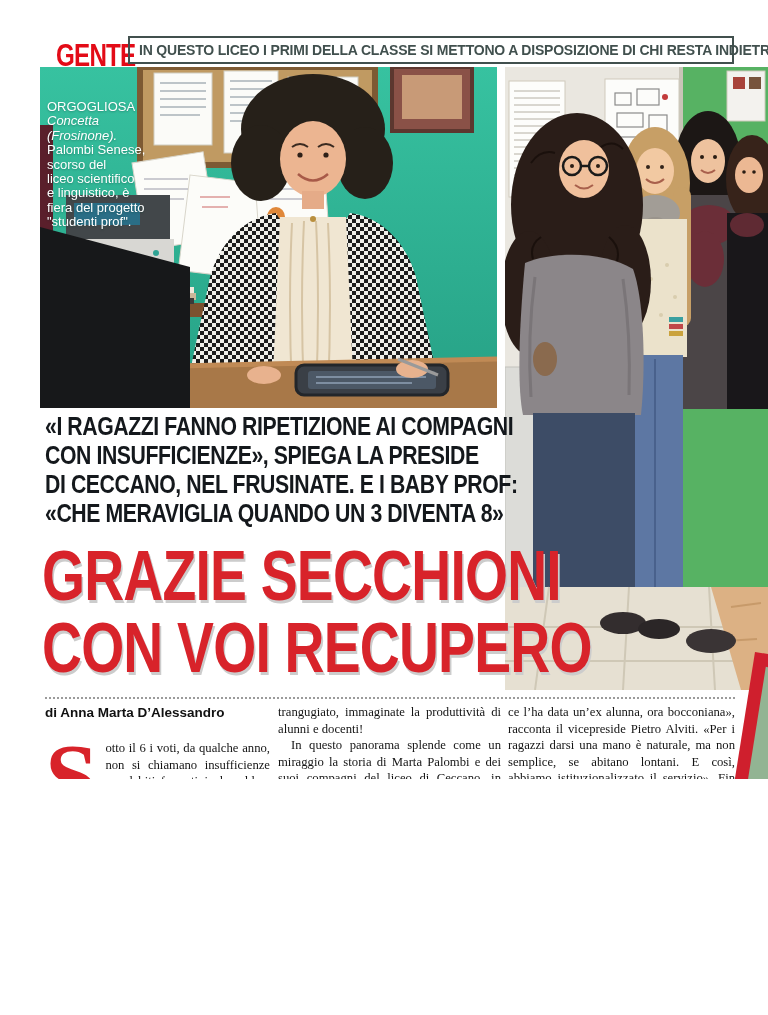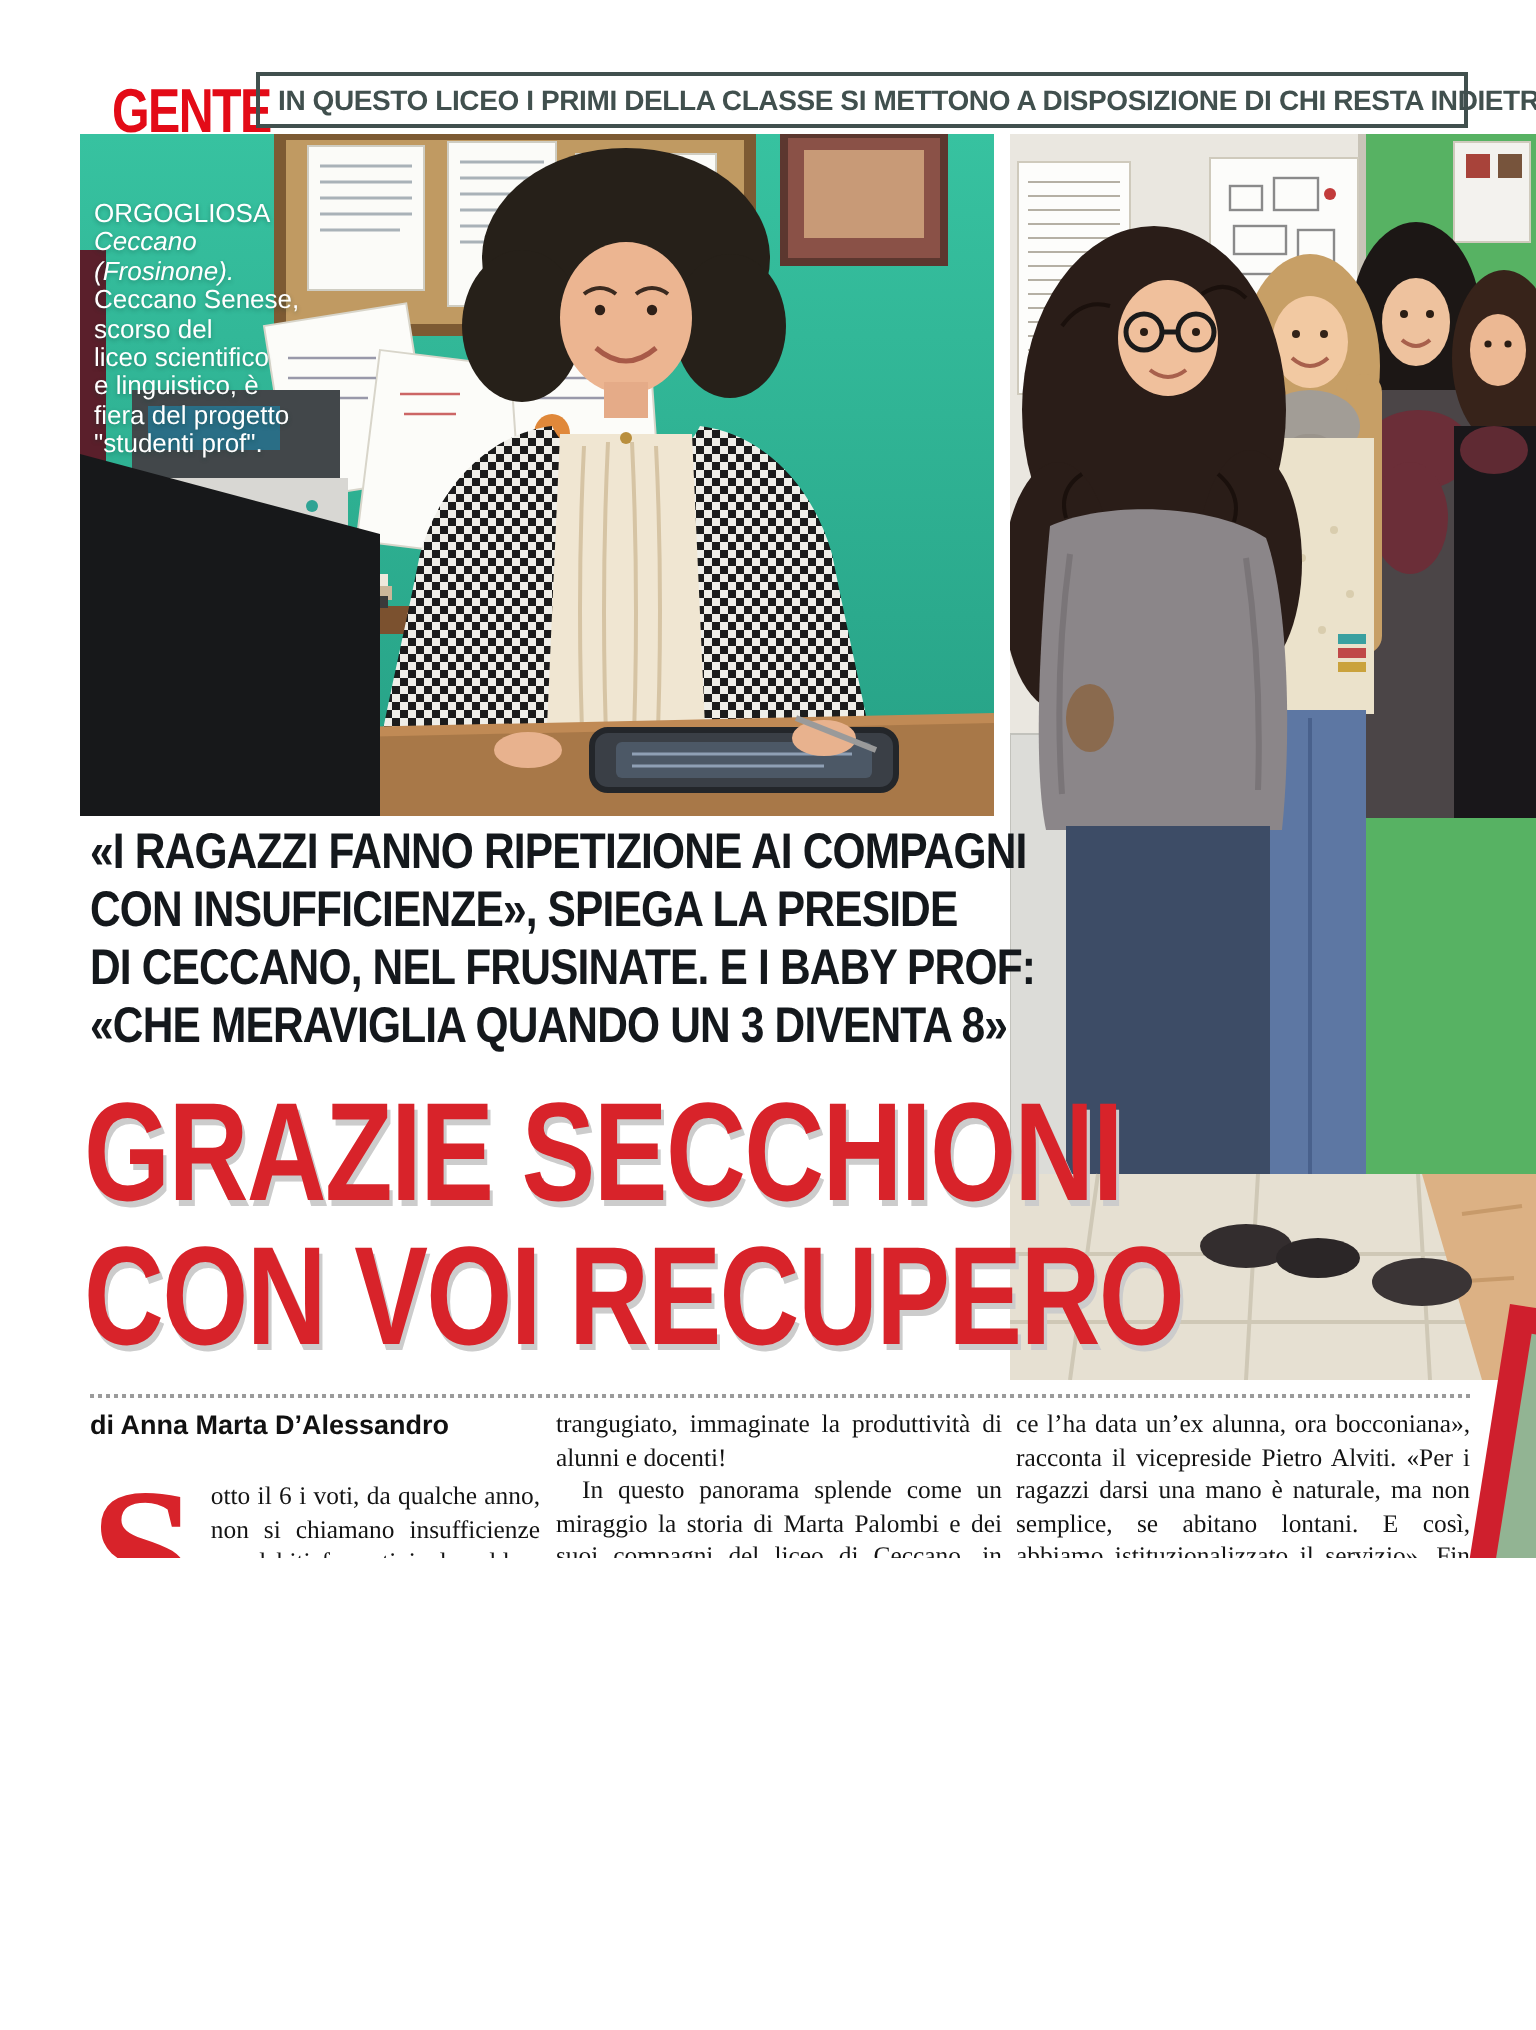--- a/index.html
+++ b/index.html
@@ -157,23 +157,23 @@
       <path d="M276 310h110M276 316h96" stroke="#8fa0b5" stroke-width="1.5"></path>
 
       <ellipse cx="224" cy="308" rx="17" ry="9" fill="#e8b28e"></ellipse>
       <ellipse cx="372" cy="302" rx="16" ry="9" fill="#e8b28e"></ellipse>
       <line x1="358" y1="292" x2="398" y2="308" stroke="#9a9a9a" stroke-width="3"></line>
     </svg>
   </div>
 
   <div class="caption">
     <div>ORGOGLIOSA</div>
-    <div class="line-italic">Ceccano</div>
+    <div class="line-italic">Concetta</div>
     <div class="line-italic">(Frosinone).</div>
-    <div>Ceccano Senese,</div>
+    <div>Palombi Senese,</div>
     <div>scorso del</div>
     <div>liceo scientifico</div>
     <div>e linguistico, è</div>
     <div>fiera del progetto</div>
     <div>"studenti prof".</div>
   </div>
 
   <div class="photo photo-right">
     <svg width="263" height="623" viewBox="0 0 263 623">
       <rect width="263" height="623" fill="#57b263"></rect>

